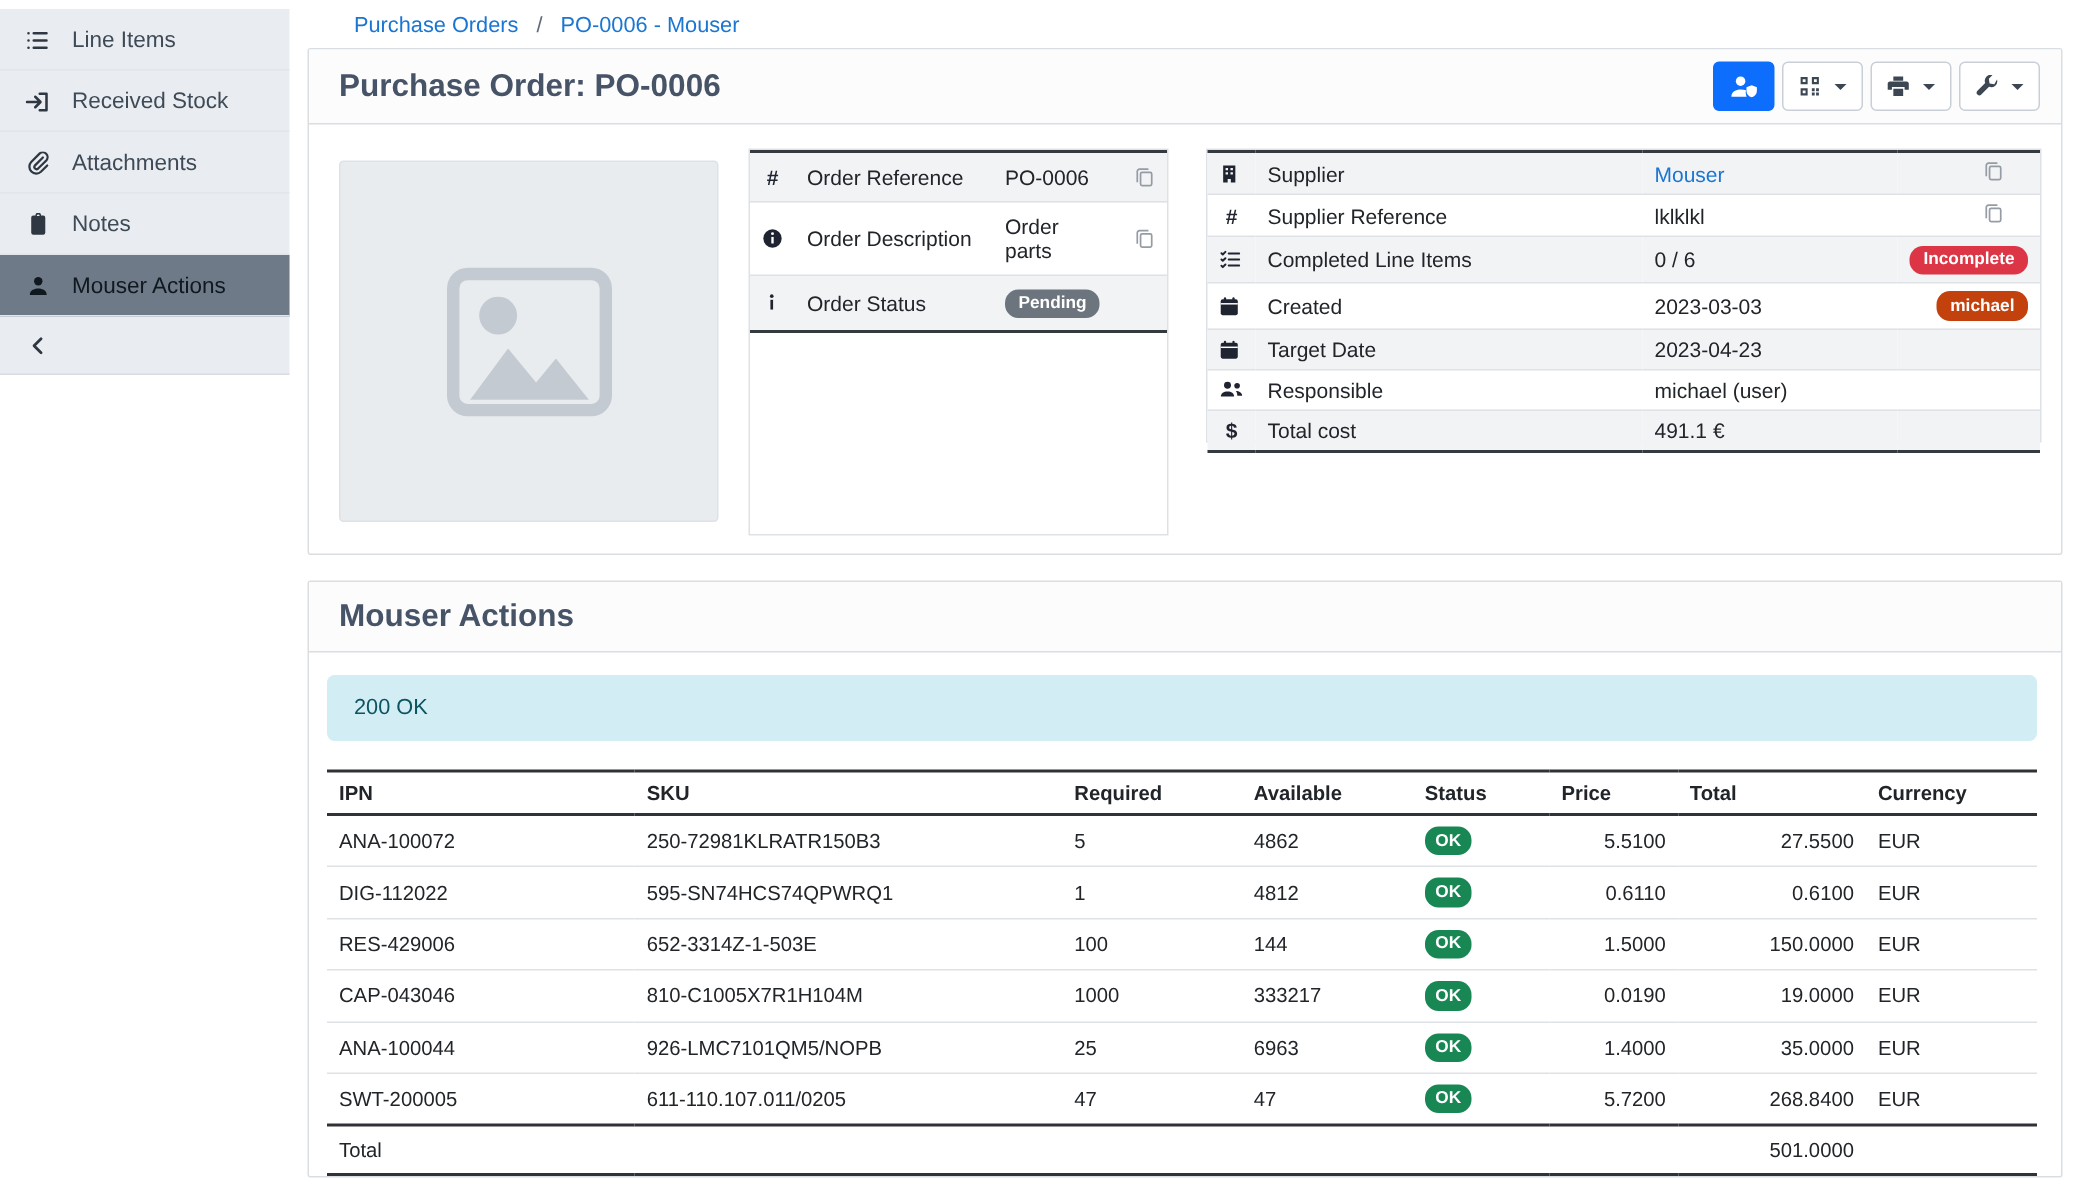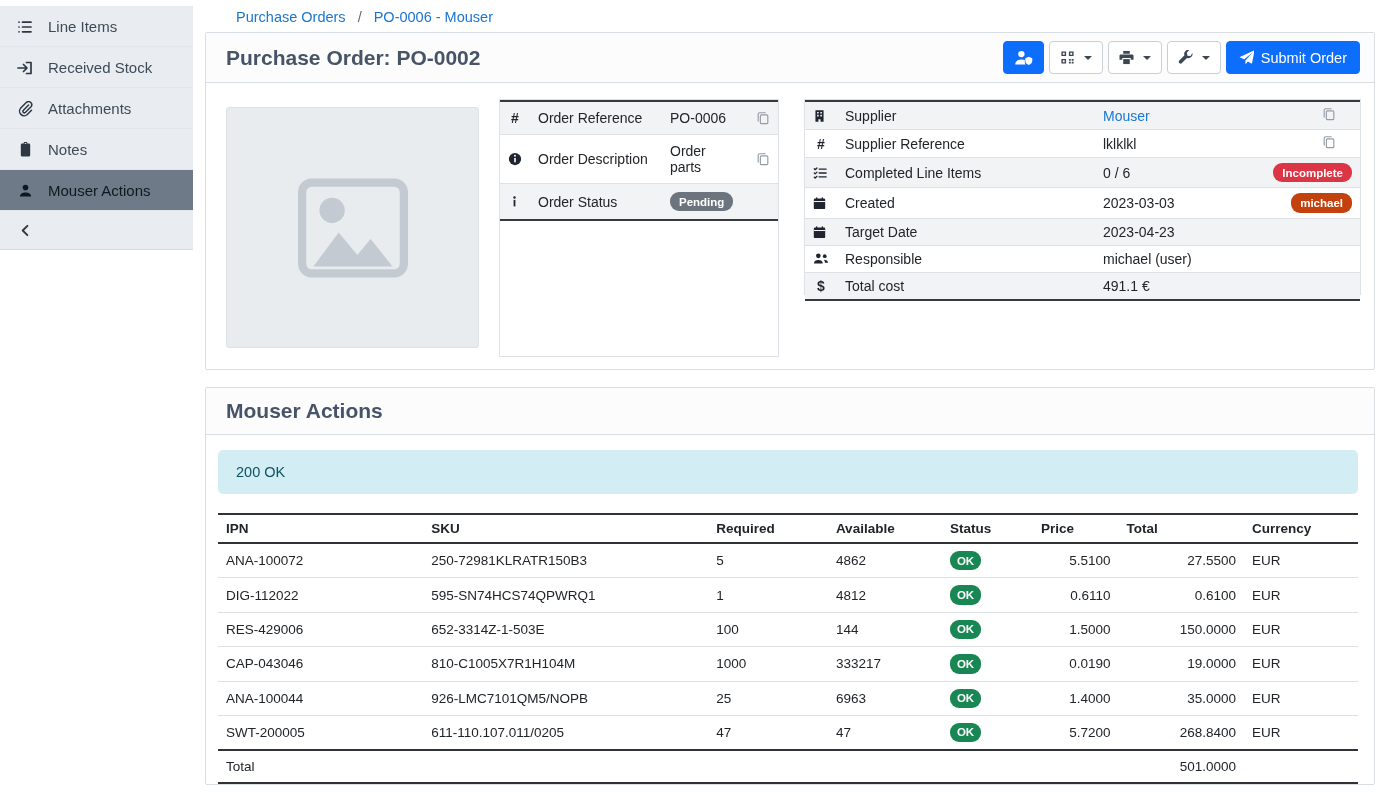--- a/index.html
+++ b/index.html
@@ -174,21 +174,21 @@
   <main class="main">
 
     <div class="breadcrumb">
       <a>Purchase Orders</a>
       <span class="sep">/</span>
       <a>PO-0006 - Mouser</a>
     </div>
 
     <section class="panel">
       <div class="panel-header">
-        <h1>Purchase Order: PO-0002</h1>
+        <h1>Purchase Order: PO-0006</h1>
         <div class="header-actions">
           <button class="btn btn-blue btn-iconsq">
             <span>
               <svg viewBox="0 0 18 16" width="19" height="17">
                   <g fill="#fff">
                     <circle cx="7" cy="4.8" r="3"></circle>
                     <path d="M1.2 14.6c0-3.1 2.7-4.6 6-4.6 1.2 0 2.3.2 3.2.6a5.2 5.2 0 0 0 .2 3.4l.2.6z"></path>
                     <path d="M14 7.4l3.3 1.2v2.4c0 2-1.5 3.4-3.3 4-1.8-.6-3.3-2-3.3-4V8.6z"></path>
                   </g>
                 </svg>
@@ -213,28 +213,20 @@
             <span class="caret"></span>
           </button>
           <button class="btn btn-light">
             <span>
               <svg viewBox="0 0 16 16" width="15" height="15" fill="currentColor">
                   <path d="M15.3 3.2a4.3 4.3 0 0 1-5.7 5.2l-5.5 5.5a1.9 1.9 0 0 1-2.7-2.7l5.5-5.5a4.3 4.3 0 0 1 5.2-5.7L9.5 2.6l.5 3.4 3.4.5z"></path>
                 </svg>
             </span>
             <span class="caret"></span>
           </button>
-          <button class="btn btn-blue">
-            <span>
-              <svg viewBox="0 0 16 16" width="15" height="15" fill="#fff">
-                  <path d="M15.9.6c.3-.2.7.1.6.45l-2.6 13.1c-.06.3-.4.45-.67.3l-3.8-2.2-1.9 2.4c-.23.3-.7.12-.7-.26v-3.1L14.5 2.6 5.6 9.9 1 8.1c-.33-.13-.35-.6-.03-.76z"></path>
-                </svg>
-            </span>
-            <span>Submit Order</span>
-          </button>
         </div>
       </div>
 
       <div class="details-body">
         <div class="image-box">
           <span>
             <svg viewBox="0 0 24 24" width="132" height="132">
                 <g fill="#c3cad2">
                   <path d="M19.5 3h-15A2.5 2.5 0 0 0 2 5.5v13A2.5 2.5 0 0 0 4.5 21h15a2.5 2.5 0 0 0 2.5-2.5v-13A2.5 2.5 0 0 0 19.5 3zm1 15.5a1 1 0 0 1-1 1h-15a1 1 0 0 1-1-1v-13a1 1 0 0 1 1-1h15a1 1 0 0 1 1 1z"></path>
                   <circle cx="8.2" cy="8.8" r="2.3"></circle>

